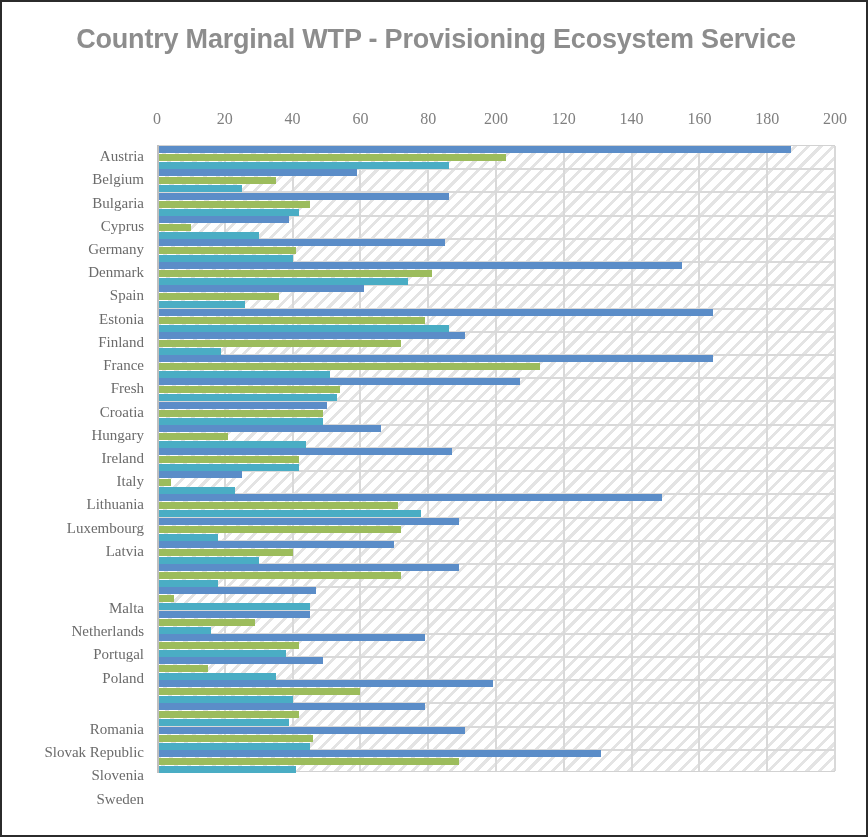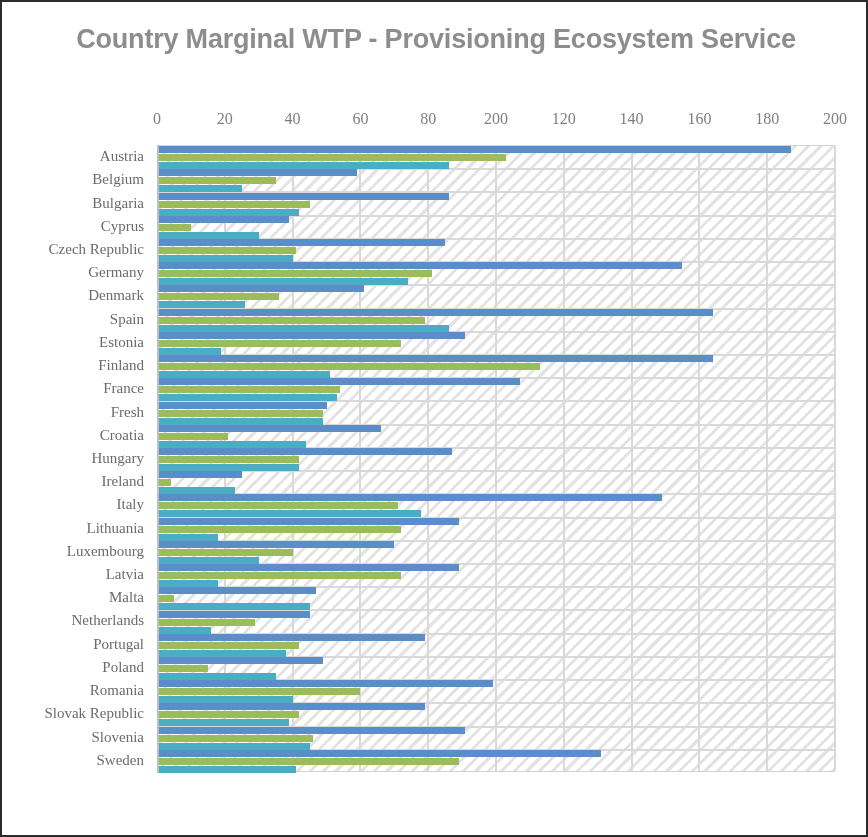--- a/index.html
+++ b/index.html
@@ -157,40 +157,39 @@
       <span class="axis-tick-label" style="left: 542.4px;">160</span>
       <span class="axis-tick-label" style="left: 610.2px;">180</span>
       <span class="axis-tick-label" style="left: 678px;">200</span>
     </div>
 
   <div id="cat-labels">
       <div class="cat-label" style="height: 23.2222px;">Austria</div>
       <div class="cat-label" style="height: 23.2222px;">Belgium</div>
       <div class="cat-label" style="height: 23.2222px;">Bulgaria</div>
       <div class="cat-label" style="height: 23.2222px;">Cyprus</div>
-      <div class="cat-label" style="height: 23.2222px;">Czech Republic</div>
       <div class="cat-label" style="height: 23.2222px;">Germany</div>
       <div class="cat-label" style="height: 23.2222px;">Denmark</div>
       <div class="cat-label" style="height: 23.2222px;">Spain</div>
       <div class="cat-label" style="height: 23.2222px;">Estonia</div>
       <div class="cat-label" style="height: 23.2222px;">Finland</div>
       <div class="cat-label" style="height: 23.2222px;">France</div>
       <div class="cat-label" style="height: 23.2222px;">Fresh</div>
       <div class="cat-label" style="height: 23.2222px;">Croatia</div>
       <div class="cat-label" style="height: 23.2222px;">Hungary</div>
       <div class="cat-label" style="height: 23.2222px;">Ireland</div>
       <div class="cat-label" style="height: 23.2222px;">Italy</div>
       <div class="cat-label" style="height: 23.2222px;">Lithuania</div>
       <div class="cat-label" style="height: 23.2222px;">Luxembourg</div>
       <div class="cat-label" style="height: 23.2222px;">Latvia</div>
-      <div class="cat-label" style="height: 23.2222px;">Malta</div>
+      <div class="cat-label" style="height: 23.2222px; margin-top: 34px;">Malta</div>
       <div class="cat-label" style="height: 23.2222px;">Netherlands</div>
       <div class="cat-label" style="height: 23.2222px;">Portugal</div>
       <div class="cat-label" style="height: 23.2222px;">Poland</div>
-      <div class="cat-label" style="height: 23.2222px;">Romania</div>
+      <div class="cat-label" style="height: 23.2222px; margin-top: 28px;">Romania</div>
       <div class="cat-label" style="height: 23.2222px;">Slovak Republic</div>
       <div class="cat-label" style="height: 23.2222px;">Slovenia</div>
       <div class="cat-label" style="height: 23.2222px;">Sweden</div>
     </div>
 
   <div id="plot-area">
     <div id="gridlines">
         <div class="vgrid" style="left: 66.8px;"></div>
         <div class="vgrid" style="left: 134.6px;"></div>
         <div class="vgrid" style="left: 202.4px;"></div>

